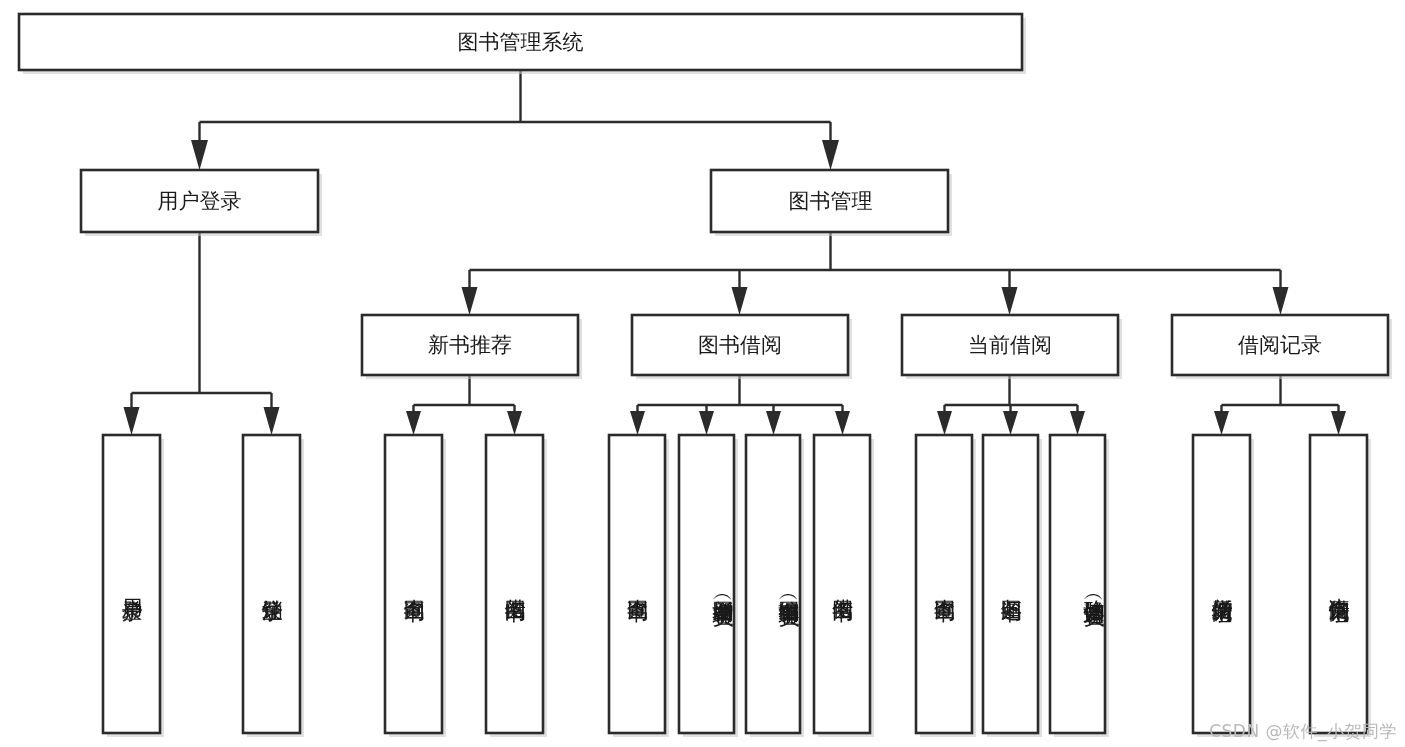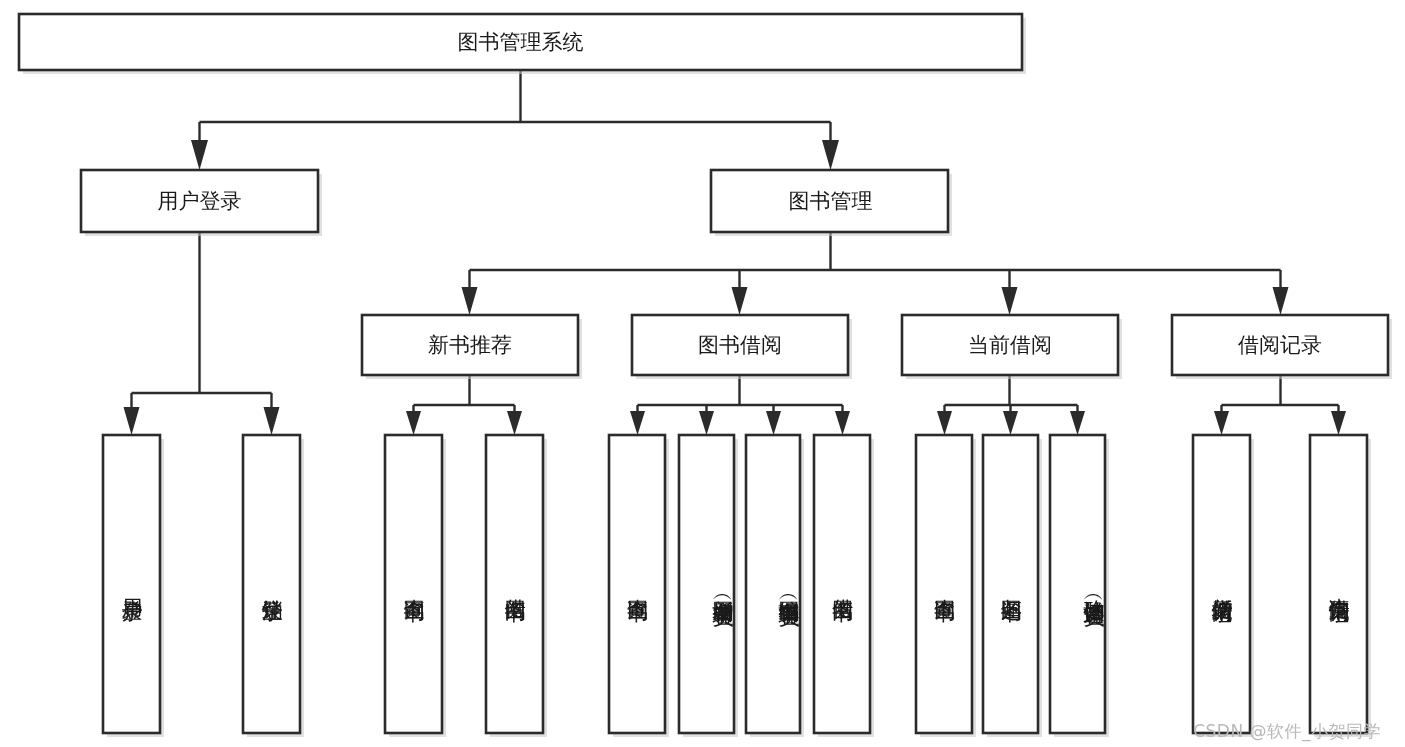--- a/index.html
+++ b/index.html
@@ -63,21 +63,21 @@
     letter-spacing: 1px;
     text-align: center;
     white-space: nowrap;
     pointer-events: none;
     display: flex;
     align-items: center;
     justify-content: center;
   }
   .watermark {
     position: absolute;
-    right: 24px;
+    right: 8px;
     bottom: 4px;
     font-family: "DejaVu Sans", "Liberation Sans", sans-serif;
     font-size: 17px;
     color: #b9b9b9;
     letter-spacing: 0.5px;
     white-space: nowrap;
   }
 </style>
 </head>
 <body>

